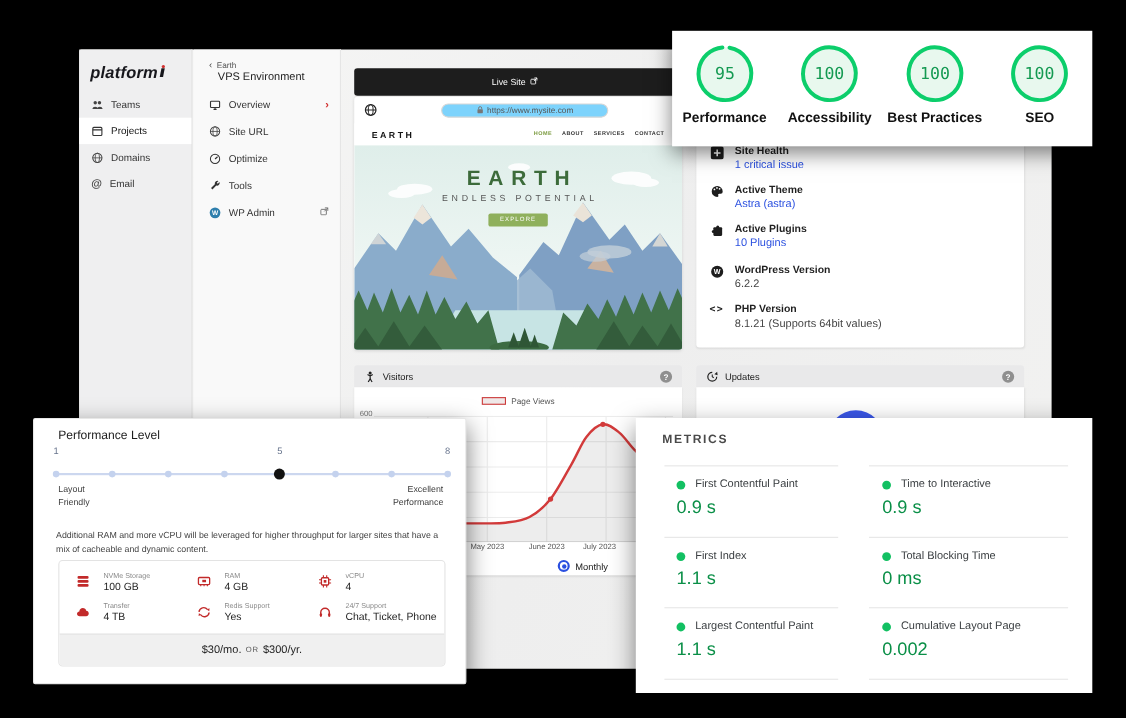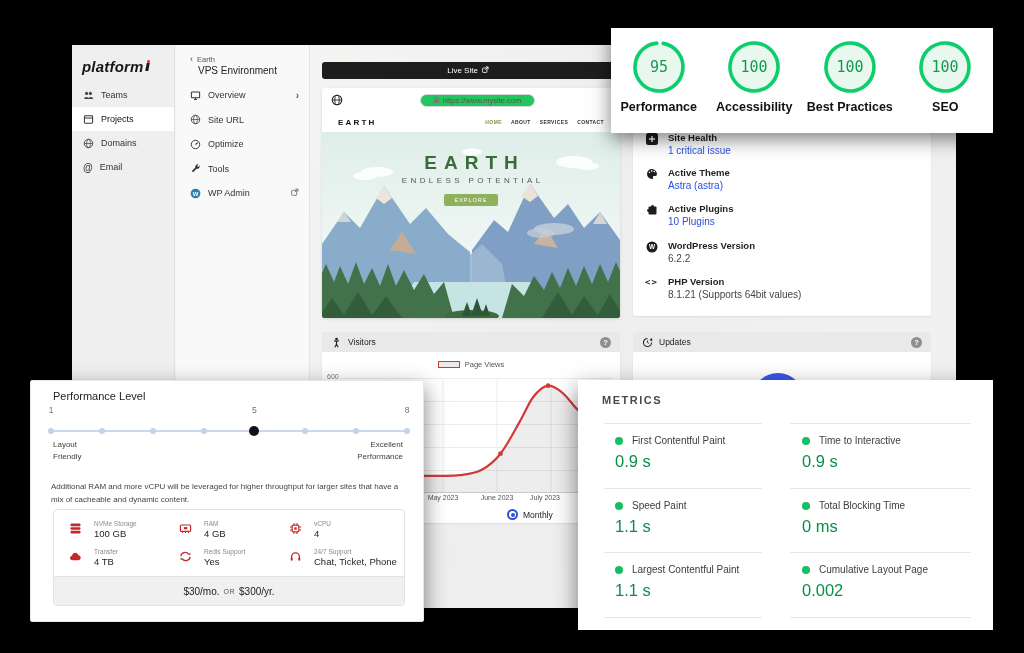--- a/index.html
+++ b/index.html
@@ -25,28 +25,28 @@
   .sb2 { position:absolute; left:104px; top:0; width:134px; height:100%; background:#f9f9f9; border-right:1px solid #e5e5e5; }
   .crumb { position:absolute; left:14px; top:9px; font-size:7.5px; color:#555; display:flex; gap:4px; align-items:center; cursor:pointer; }
   .crumb .chev { font-size:9px; color:#444; }
   .env-title { position:absolute; left:22px; top:20px; font-size:10px; color:#232323; }
   .sb2 .sbnav { top:38px; }
   .sb2 .nav-item { height:24.5px; padding-left:14px; padding-right:10px; }
   .nav-item .trail { margin-left:auto; }
   .chev-red { color:#d2302f; font-size:10px; font-weight:bold; }
 
   
-  .live-bar { position:absolute; left:250px; top:17px; width:292px; height:17px; background:#1d1d1d; border-radius:3px;
+  .live-bar { position:absolute; left:250px; top:17px; width:292px; height:25px; background:#1d1d1d; border-radius:3px;
               color:#fff; font-size:8px; display:flex; align-items:center; justify-content:center; gap:4px; cursor:pointer; }
 
   
   .browser { position:absolute; left:250px; top:43px; width:298px; height:230px; background:#fff; border-radius:3px;
              box-shadow:0 1px 3px rgba(0,0,0,.12); overflow:hidden; }
   .b-top { height:24px; display:flex; align-items:center; padding:0 9px; }
-  .url-pill { margin:0 auto; width:115px; height:13px; border:1px solid #d7d7d7; border-radius:7px; background:#22c55e;
+  .url-pill { margin:0 auto; width:152px; height:13px; border:1px solid #d7d7d7; border-radius:7px; background:#7dd3fc;
               font-size:7.5px; color:#555; display:flex; align-items:center; justify-content:center; gap:3px; cursor:text; }
   .site-head { height:20px; display:flex; align-items:center; padding:0 16px; background:#fff; }
   .site-logo { font-size:8px; font-weight:bold; letter-spacing:2.2px; color:#151515; }
   .site-nav { margin-left:auto; display:flex; gap:9px; font-size:5px; letter-spacing:.4px; color:#333; font-weight:600; }
   .site-nav .on { color:#7d9c42; }
   .hero { position:relative; height:186px; }
   .hero svg.scene { position:absolute; inset:0; }
   .hero-text { position:absolute; top:20px; left:0; width:100%; text-align:center; }
   .hero-title { font-size:19px; font-weight:600; letter-spacing:7px; color:#3c6b3a; text-indent:7px; }
   .hero-sub { margin-top:2px; font-size:8px; letter-spacing:3.4px; color:#555; text-indent:3.4px; }
@@ -595,21 +595,21 @@
     <div class="m-cell" style="left:224px; top:55px;">
       <div class="m-head">
           <span class="m-dot"></span>
           <span class="m-label">Time to Interactive</span>
         </div>
       <div class="m-value">0.9 s</div>
     </div>
     <div class="m-cell" style="left:37px; top:120px;">
       <div class="m-head">
           <span class="m-dot"></span>
-          <span class="m-label">Speed Paint</span>
+          <span class="m-label">First Index</span>
         </div>
       <div class="m-value">1.1 s</div>
     </div>
     <div class="m-cell" style="left:224px; top:120px;">
       <div class="m-head">
           <span class="m-dot"></span>
           <span class="m-label">Total Blocking Time</span>
         </div>
       <div class="m-value">0 ms</div>
     </div>

